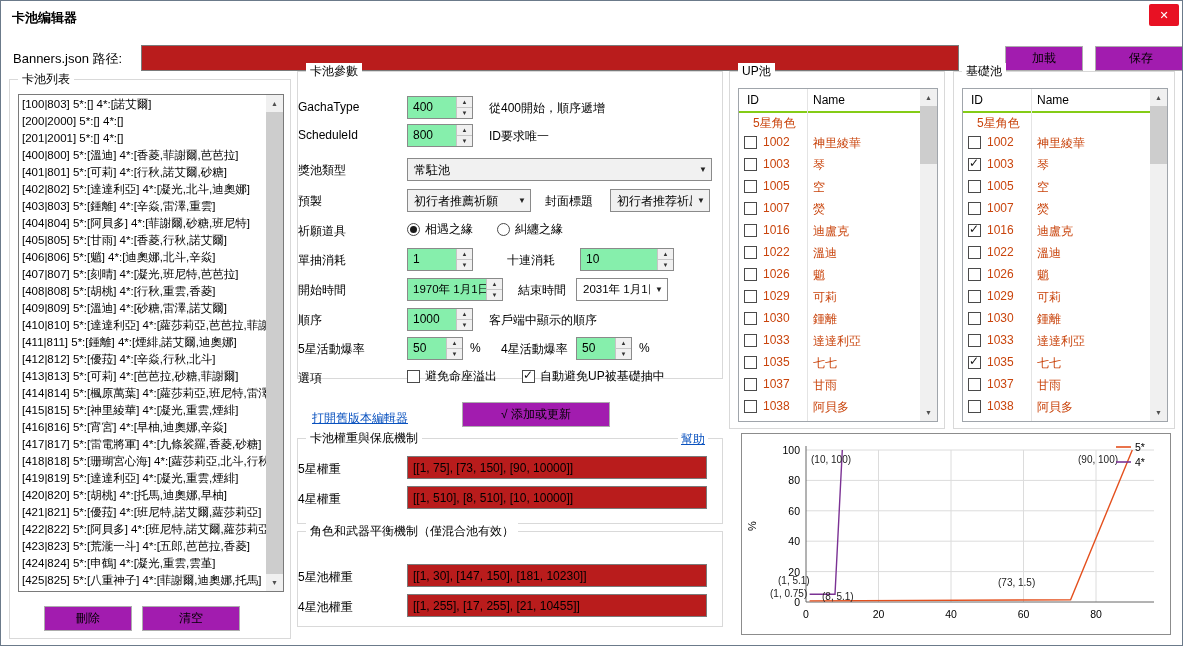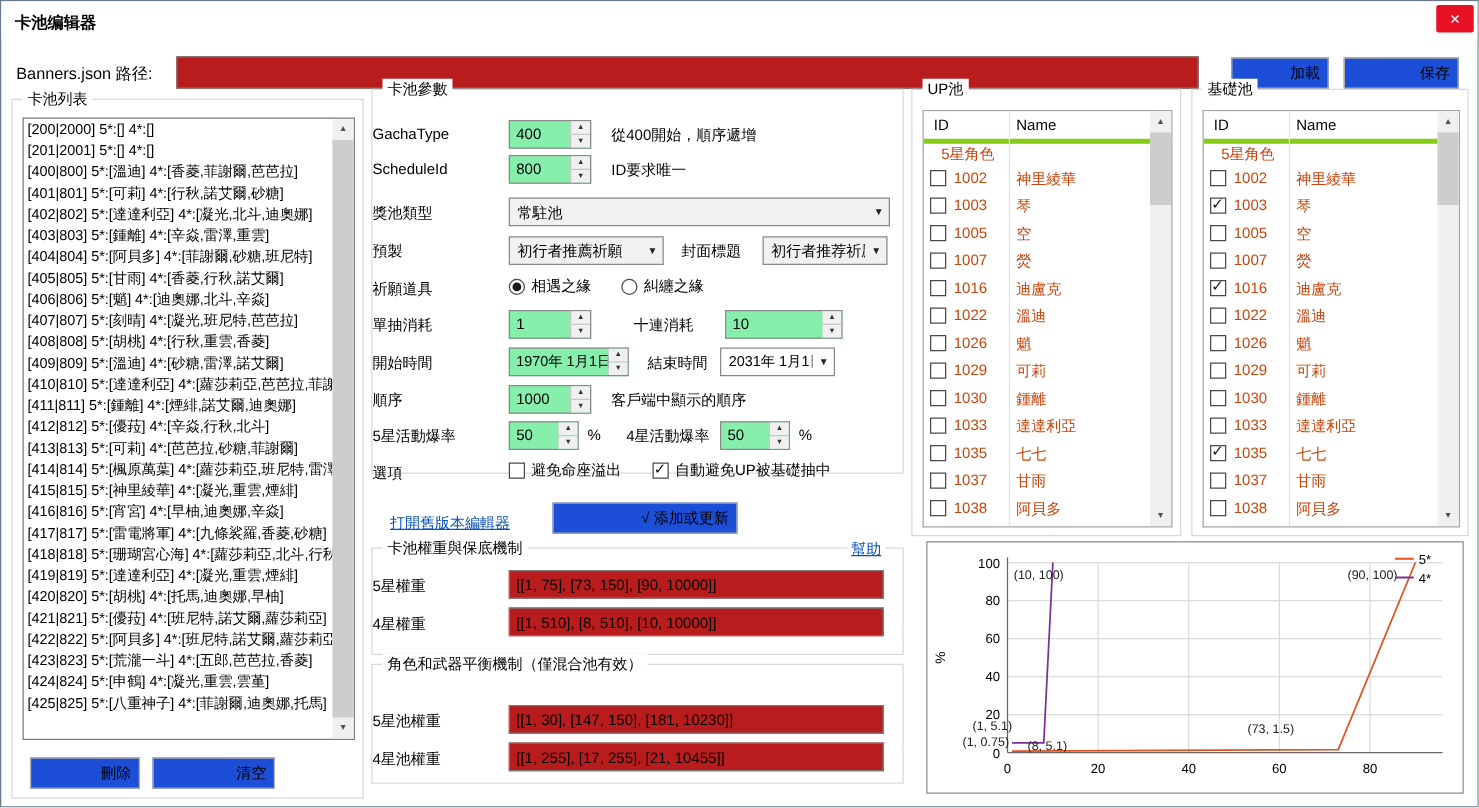--- a/index.html
+++ b/index.html
@@ -4,21 +4,21 @@
 <style>
   html,body{margin:0;padding:0;background:#fff;}
   #app{position:relative;width:1183px;height:646px;background:#fff;border:1px solid #6b7a8a;
        font-family:"Liberation Sans","DejaVu Sans",sans-serif;font-size:12px;color:#000;overflow:hidden;box-sizing:border-box;}
   .titlebar{position:absolute;left:0;top:0;right:0;height:30px;background:#fff;}
   .title{position:absolute;left:11px;top:8px;font-size:13px;font-weight:700;}
   .close-btn{position:absolute;top:3px;right:3px;width:30px;height:22px;background:var(--close,#e81123);color:#fff;
              display:flex;align-items:center;justify-content:center;font-size:11px;border-radius:2px;cursor:pointer;}
   .lbl{position:absolute;font-size:13px;white-space:nowrap;}
   .tb{position:absolute;border:1px solid #7a7a7a;background:#b91c1c;font:inherit;padding:2px 5px;box-sizing:border-box;}
-  .btn{position:absolute;background:#1d4ed8;border:1px solid #adadad;font:inherit;text-align:right;box-sizing:border-box;cursor:pointer;}
+  .btn{position:absolute;background:#a21caf;border:1px solid #adadad;font:inherit;text-align:center;box-sizing:border-box;cursor:pointer;margin-left:20px;}
   .link{position:absolute;color:var(--link,#0a52bf);text-decoration:underline;cursor:pointer;white-space:nowrap;}
   .groupbox{position:absolute;border:1px solid #d9d9d9;box-sizing:border-box;}
   .legend{position:absolute;top:-9px;left:8px;background:#fff;padding:0 4px;white-space:nowrap;}
   .flabel{position:absolute;left:0;width:105px;text-align:left;white-space:nowrap;}
   .hint{position:absolute;white-space:nowrap;}
   .numud,.combo{position:absolute;height:23px;border:1px solid #8a8a8a;background:#86efac;box-sizing:border-box;}
   .combo{background:#f1f1f1;}
   .nval{position:absolute;left:5px;top:3px;white-space:nowrap;}
   .cval{position:absolute;left:6px;top:3px;right:17px;white-space:nowrap;overflow:hidden;}
   .dtv{font-size:11.5px;}
@@ -34,21 +34,21 @@
   .cbk.on .cbox::after,.cbox.on::after{content:'✓';position:absolute;left:0;top:-3px;font-size:12px;font-weight:700;color:#111;}
   .listbox{position:absolute;border:1px solid #7a7a7a;background:#fff;overflow:hidden;box-sizing:border-box;}
   .lb-items{position:absolute;left:0;top:1px;right:17px;bottom:0;overflow:hidden;}
   .lb-item{height:17px;line-height:17px;padding-left:3px;font-size:11.5px;white-space:nowrap;overflow:hidden;}
   .vscroll{position:absolute;top:0;right:0;bottom:0;width:17px;background:#f0f0f0;}
   .sarrow{position:absolute;left:0;right:0;height:17px;display:flex;align-items:center;justify-content:center;font-size:7px;color:#505050;}
   .sarrow.up{top:0;} .sarrow.down{bottom:0;}
   .strack{position:absolute;top:17px;bottom:17px;left:0;right:0;}
   .sthumb{position:absolute;left:0;right:0;background:#cdcdcd;}
   .grid{position:absolute;border:1px solid #a0a5ab;background:#fff;overflow:hidden;box-sizing:border-box;}
-  .grid-header{position:absolute;left:0;top:0;right:0;height:22px;border-bottom:4px solid #84cc16;background:#fff;}
+  .grid-header{position:absolute;left:0;top:0;right:0;height:22px;border-bottom:2px solid #84cc16;background:#fff;}
   .h-id{position:absolute;left:8px;top:4px;cursor:pointer;}
   .h-name{position:absolute;left:74px;top:4px;cursor:pointer;}
   .grid-group{position:absolute;left:14px;top:26px;color:var(--fivestar,#c9440c);}
   .grid-body{position:absolute;left:0;top:43px;right:17px;bottom:0;overflow:hidden;}
   .grid-row{position:relative;height:22px;}
   .grid-row .cbox{position:absolute;left:5px;top:4px;}
   .cell-id{position:absolute;left:24px;top:3px;color:var(--fivestar,#c9440c);}
   .cell-name{position:absolute;left:74px;top:3px;color:var(--fivestar,#c9440c);white-space:nowrap;}
   .colline{position:absolute;left:68px;top:0;bottom:0;border-left:1px solid #e4e4e4;}
   #chart{position:absolute;left:740px;top:432px;width:430px;height:202px;border:1px solid #8c8c8c;background:#fff;box-sizing:border-box;}
@@ -68,20 +68,21 @@
 
   <span class="lbl" style="left:12px;top:49px">Banners.json 路径:</span>
   <input class="tb" style="left: 140px; top: 44px; width: 818px; height: 26px;" value="">
   <button class="btn" style="left:984px;top:45px;width:78px;height:25px">加載</button>
   <button class="btn" style="left:1074px;top:45px;width:92px;height:25px">保存</button>
 
   <div class="groupbox" style="left:8px;top:78px;width:282px;height:560px">
     <span class="legend">卡池列表</span>
     <div class="listbox" style="left:8px;top:14px;width:266px;height:498px">
       <div class="lb-items">
+          <div class="lb-item">[100|803] 5*:[] 4*:[諾艾爾]</div>
           <div class="lb-item">[200|2000] 5*:[] 4*:[]</div>
           <div class="lb-item">[201|2001] 5*:[] 4*:[]</div>
           <div class="lb-item">[400|800] 5*:[溫迪] 4*:[香菱,菲謝爾,芭芭拉]</div>
           <div class="lb-item">[401|801] 5*:[可莉] 4*:[行秋,諾艾爾,砂糖]</div>
           <div class="lb-item">[402|802] 5*:[達達利亞] 4*:[凝光,北斗,迪奧娜]</div>
           <div class="lb-item">[403|803] 5*:[鍾離] 4*:[辛焱,雷澤,重雲]</div>
           <div class="lb-item">[404|804] 5*:[阿貝多] 4*:[菲謝爾,砂糖,班尼特]</div>
           <div class="lb-item">[405|805] 5*:[甘雨] 4*:[香菱,行秋,諾艾爾]</div>
           <div class="lb-item">[406|806] 5*:[魈] 4*:[迪奧娜,北斗,辛焱]</div>
           <div class="lb-item">[407|807] 5*:[刻晴] 4*:[凝光,班尼特,芭芭拉]</div>

